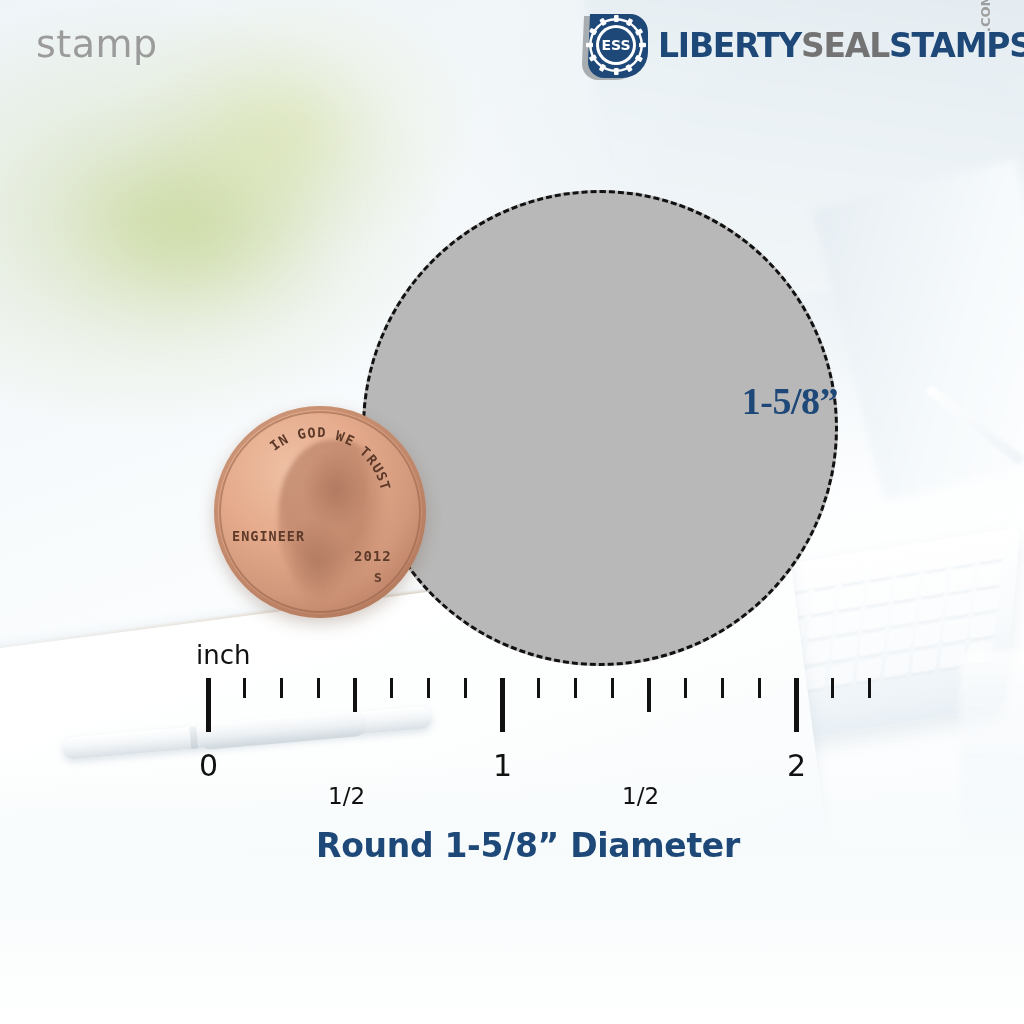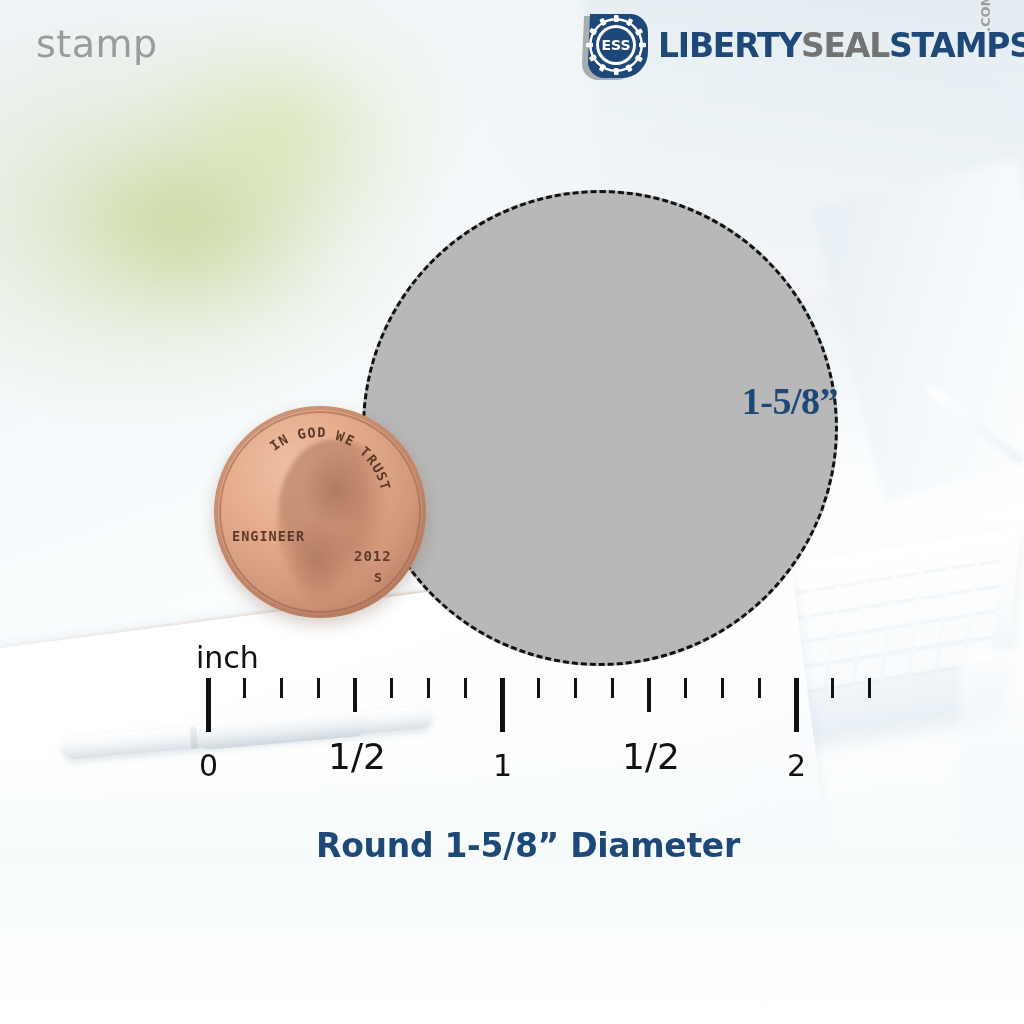--- a/index.html
+++ b/index.html
@@ -199,23 +199,23 @@
   
   .ruler{position:absolute;left:0;top:0;width:1024px;height:1024px;pointer-events:none;}
   .tick{position:absolute;background:#111111;width:3px;}
   .tick.small{height:20px;width:3px;}
   .tick.mid{height:34px;width:4px;}
   .tick.major{height:54px;width:5px;}
   .rlabel{
     position:absolute;color:#111111;font-size:30px;
     font-family:"DejaVu Sans", sans-serif;white-space:nowrap;
   }
-  .rlabel.half{font-size:36px;}
+  .rlabel.half{font-size:23px;margin-top:47px;}
   .inch-word{
-    position:absolute;color:#111111;font-size:30px;
+    position:absolute;color:#111111;font-size:26px;
     font-family:"DejaVu Sans", sans-serif;
   }
 
   
   .caption{
     position:absolute;left:0;top:826px;width:1024px;text-align:center;
     font-size:33px;font-weight:bold;color:#1d4878;letter-spacing:-.3px;
     font-family:"DejaVu Sans", sans-serif;
     margin-left:16px;
   }

